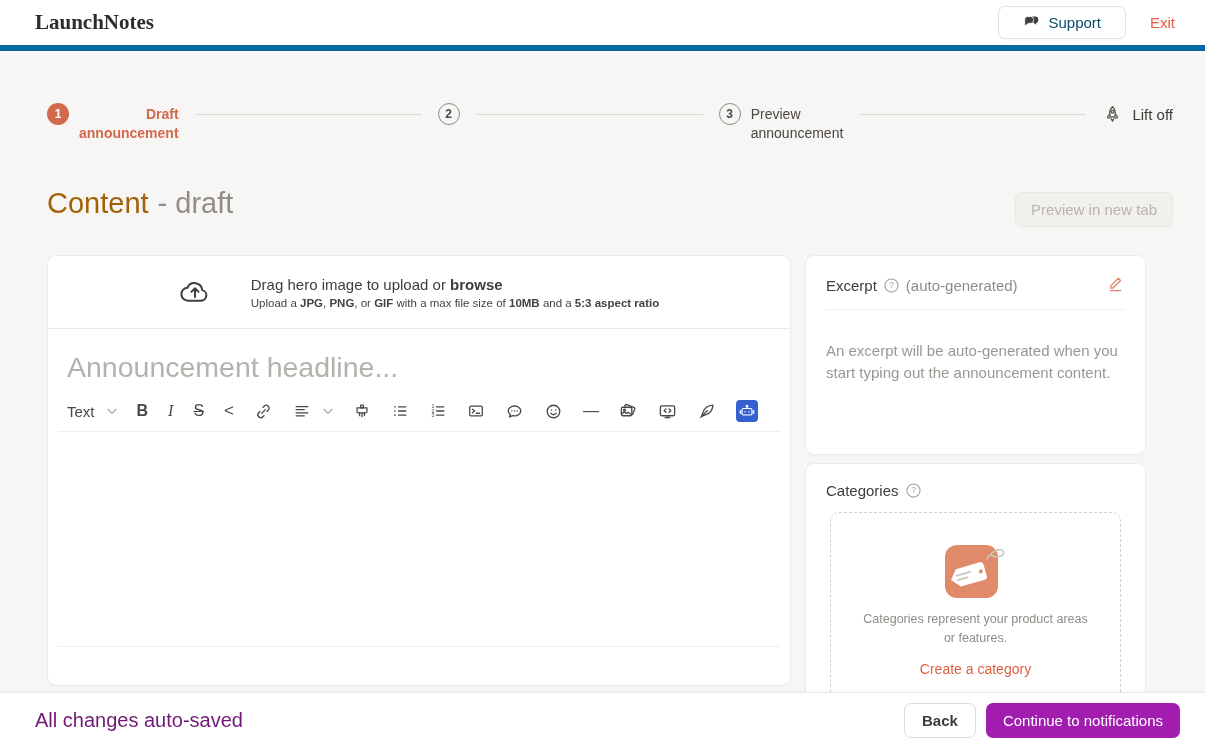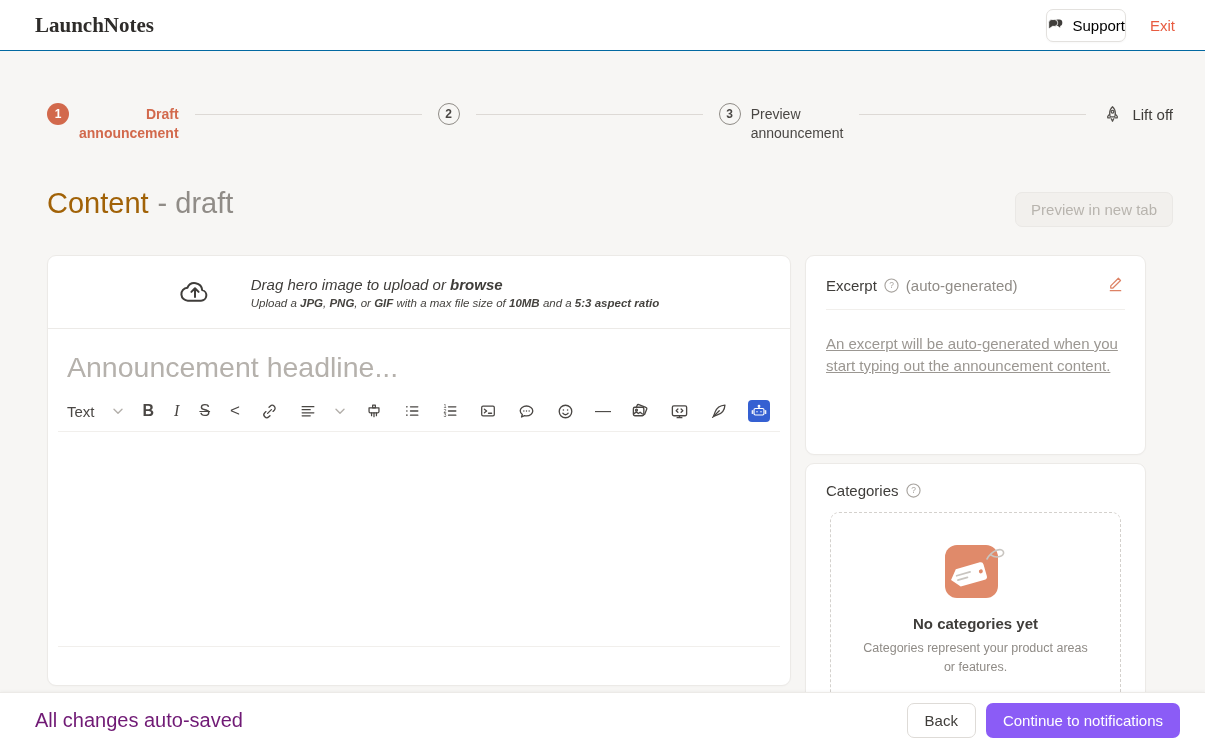--- a/index.html
+++ b/index.html
@@ -3,25 +3,25 @@
 <meta charset="utf-8">
 <style>
   * { box-sizing: border-box; margin: 0; padding: 0; }
   html,body { width:1205px; height:747px; }
   body {
     font-family:"Liberation Sans", sans-serif;
     background:#ffffff; position:relative; overflow:hidden; color:#3f3d3a;
   }
   
   .header { position:absolute; top:0; left:0; right:0; height:51px; background:#fff;
-    border-bottom:1px solid #0369a1; display:flex; align-items:center; padding:0 30px 0 35px; z-index:10; }
+    border-bottom:6px solid #0369a1; display:flex; align-items:center; padding:0 30px 0 35px; z-index:10; }
   .logo { font-family:"Liberation Serif", serif; font-weight:700; font-size:21px; color:#2e2c2a; }
   .header-right { margin-left:auto; display:flex; align-items:center; gap:24px; }
   .support-btn { display:flex; align-items:flex-start; gap:8px; background:#fff; border:1px solid #e3e1de;
-    border-radius:7px; padding:7px 0; font-size:15px; color:#000000; cursor:pointer;
+    border-radius:7px; padding:7px 24px; font-size:15px; color:#0c4a6e; cursor:pointer;
     box-shadow:0 1px 2px rgba(0,0,0,.03); }
   .exit-link { color:#e85c41; font-size:15px; text-decoration:none; cursor:pointer; }
 
   
   .main { position:absolute; top:51px; left:0; right:0; bottom:55px; background:#f7f6f4; overflow:hidden; }
 
   
   .stepper { position:absolute; left:47px; right:32px; top:52px; display:flex; align-items:flex-start; }
   .step { display:flex; gap:10px; cursor:pointer; }
   .step-circle { width:22px; height:22px; border-radius:50%; display:flex; align-items:center;
@@ -37,28 +37,28 @@
   .page-title { position:absolute; left:47px; top:136px; font-size:29px; display:flex; gap:9px; }
   .page-title .t-main { color:#a16207; }
   .page-title .t-status { color:#908c87; }
   .preview-btn { position:absolute; right:32px; top:141px; background:#f2f0ed; border:1px solid #eae8e5;
     color:#b8b4ae; font-size:15px; padding:8px 15px; border-radius:7px; cursor:default; }
 
   
   .editor-card { position:absolute; left:47px; top:204px; width:744px; height:431px; background:#fff;
     border:1px solid #eceae7; border-radius:9px; box-shadow:0 1px 2px rgba(0,0,0,.02); }
   .upload-zone { height:73px; border-bottom:1px solid #eceae7; display:flex; align-items:center;
-    justify-content:center; gap:40px; cursor:pointer; border-radius:9px 9px 0 0;font-style:italic; }
+    justify-content:center; gap:40px; cursor:pointer; border-radius:9px 9px 0 0; }
   .upload-line1 { font-size:15px; color:#3f3d3a; white-space:pre; }
   .upload-line1 b { font-weight:700; }
   .upload-line2 { font-size:11.5px; color:#45433f; margin-top:4px; white-space:pre; }
   .upload-line2 .seg-b { font-weight:700; }
   .headline { margin:22px 19px 16px; font-size:28.5px; color:#b5b1ac; cursor:text; outline:none; }
   .toolbar { margin:15px 19px 0; display:flex; align-items:center; gap:20px; }
-  .tb-btn { display:flex; align-items:center; gap:18px; background:none; border:none; cursor:pointer;
+  .tb-btn { display:flex; align-items:center; gap:12px; background:none; border:none; cursor:pointer;
     color:#4a4744; font-family:"Liberation Sans",sans-serif; padding:0; }
   .tb-btn svg { stroke:#4a4744; fill:none; stroke-width:1.4; stroke-linecap:round; stroke-linejoin:round; }
   .tb-btn svg text { stroke:none; }
   .tb-text { font-size:15px; }
   .tb-bold { font-size:16px; font-weight:700; }
   .tb-italic { font-size:16px; font-style:italic; font-family:"Liberation Serif",serif; }
   .tb-strike { font-size:16px; text-decoration:line-through; }
   .tb-code { font-size:17px; font-weight:500; }
   .tb-hr { font-size:16px; }
   .tb-ai { width:22px; height:22px; border-radius:4px; background:#3560d2; display:flex;
@@ -69,40 +69,40 @@
 
   
   .side-card { position:absolute; left:805px; width:341px; background:#fff; border:1px solid #eceae7;
     border-radius:9px; box-shadow:0 1px 2px rgba(0,0,0,.02); padding:0 20px; }
   .excerpt-card { top:204px; height:200px; }
   .excerpt-header { display:flex; align-items:center; gap:7px; padding:18px 0 13px;
     border-bottom:1px solid #f1efec; }
   .card-title { font-size:15px; font-weight:400; color:#3f3d3a; }
   .muted-suffix { font-size:15px; color:#908c87; }
   .edit-btn { margin-left:auto; background:none; border:none; cursor:pointer; padding:0; }
-  .excerpt-body { margin-top:23px; font-size:15px; line-height:1.45; color:#9b9792;text-decoration:underline; }
+  .excerpt-body { margin-top:30px; font-size:15px; line-height:1.45; color:#9b9792; }
 
   .categories-card { top:412px; height:332px; }
   .cat-header { display:flex; align-items:center; gap:7px; padding:18px 0 0; }
   .dashed-box { margin:13px 4px 0; border:1.5px dashed #d4d1cd; border-radius:9px; text-align:center;
     padding:22px 16px 20px; height:212px; }
   .cat-empty-title { font-size:15px; font-weight:700; color:#3f3d3a; margin-top:12px; }
   .cat-empty-body { font-size:12.5px; color:#8f8b86; line-height:1.55; margin:7px auto 0; max-width:230px; }
   .cat-create-link { display:inline-block; margin-top:12px; font-size:14px; color:#dd6040;
     text-decoration:none; cursor:pointer; }
 
   
   .footer { position:absolute; bottom:0; left:0; right:0; height:55px; background:#fff;
     border-top:1px solid #eceae7; box-shadow:0 -1px 3px rgba(0,0,0,.04); display:flex;
     align-items:center; padding:0 25px 0 35px; z-index:10; }
   .autosave { font-size:20px; color:#701a75; }
   .footer-actions { margin-left:auto; display:flex; gap:10px; }
   .back-btn { background:#fff; border:1px solid #dedbd7; border-radius:7px; padding:8px 17px;
-    font-size:15px; color:#3f3d3a; cursor:pointer; font-family:"Liberation Sans",sans-serif; }
-  .continue-btn { background:#8b5cf6; border:none; border-radius:7px; padding:9px 17px;
+    font-size:15px; color:#3f3d3a; cursor:pointer; font-family:"Liberation Sans",sans-serif;font-weight:bold; }
+  .continue-btn { background:#a21caf; border:none; border-radius:7px; padding:9px 17px;
     font-size:15px; color:#fff; cursor:pointer; font-family:"Liberation Sans",sans-serif; }
 </style>
 </head>
 <body>
 
 <div class="header">
   <div class="logo">LaunchNotes</div>
   <div class="header-right">
     <button class="support-btn">
       <svg width="17" height="17" viewBox="0 0 20 20">
@@ -320,21 +320,20 @@
     <div class="dashed-box">
       <svg width="76" height="64" viewBox="0 0 76 64">
         <rect x="7" y="10" width="53" height="53" rx="12" fill="#e08a6a"></rect>
         <path d="M49 24c5-9 15-12 16.5-7 1.2 4.2-7 7-12.5 3" stroke="#c9c5c0" stroke-width="1.6" fill="none" stroke-linecap="round"></path>
         <g transform="rotate(-16 34 40)">
           <path d="M20 30h25a3 3 0 013 3v12a3 3 0 01-3 3H20l-7.5-9L20 30z" fill="#ffffff"></path>
           <circle cx="43.5" cy="39" r="2" fill="#e08a6a"></circle>
           <path d="M19 36.5h14M19 41h10" stroke="#c9c5c0" stroke-width="1.7" stroke-linecap="round"></path>
         </g>
       </svg>
-      <div class="cat-empty-title">No categories yet</div>
       <div class="cat-empty-body">Categories represent your product areas or features.</div>
       <a class="cat-create-link">Create a category</a>
     </div>
   </div>
 
 </div>
 
 <div class="footer">
   <span class="autosave">All changes auto-saved</span>
   <div class="footer-actions">

